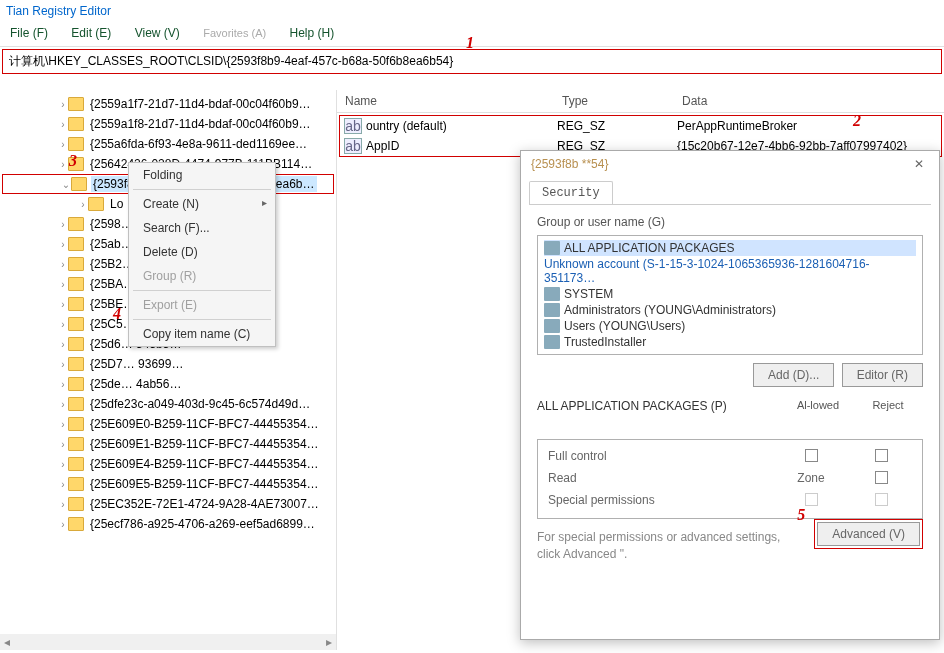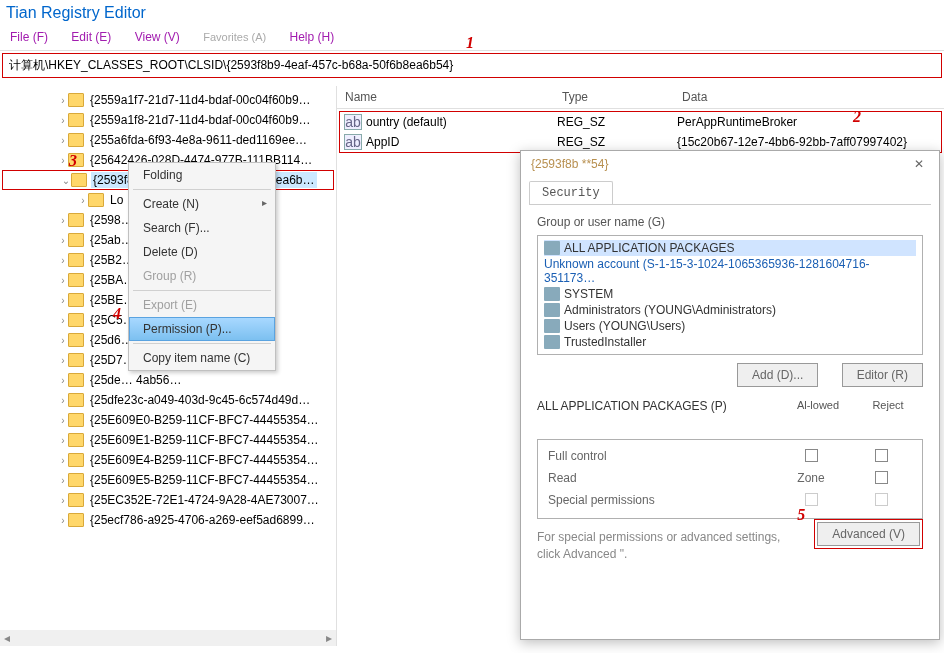--- a/index.html
+++ b/index.html
@@ -1,23 +1,23 @@
 <!DOCTYPE html>
 <html><head>
 <meta charset="utf-8">
 <style>
 * { margin:0; padding:0; box-sizing:border-box; font-family:"Segoe UI",Tahoma,sans-serif; font-size:12px; }
 body { background:#fff; width:944px; height:653px; overflow:hidden; position:relative; }
 
-.titlebar { color:#0066cc; padding:4px 6px; font-size:16px; }
+.titlebar { color:#0066cc; padding:4px 6px; font-size:12px; }
 .menubar { padding:4px 0 6px 0; border-bottom:1px solid #e0e0e0; }
-.menubar span { padding:4px 10px; color:#a21caf; cursor:default; }
+.menubar span { padding:4px 10px; color:#14532d; cursor:default; }
 .menubar .fav { color:#aaa; font-size:11px; }
 
-.pathbar { border:1.5px solid #d10000; margin:2px 2px 8px 2px; padding:3px 6px; position:relative; }
+.pathbar { border:1.5px solid #d10000; margin:2px 2px 16px 2px; padding:3px 6px; position:relative; }
 .ann { position:absolute; color:#d10000; font-family:"Times New Roman",serif; font-style:italic; font-size:16px; font-weight:bold; pointer-events:none; }
 
 .main { display:flex; height:560px; }
 .tree { width:337px; border-right:1px solid #e0e0e0; overflow:hidden; position:relative; padding-top:4px;}
 .tree-row { display:flex; align-items:center; height:20px; padding-left:58px; white-space:nowrap; overflow:hidden; }
 .tree-row.sel3 { border:1.5px solid #d10000; padding-left:56px; margin-left:2px; margin-right:2px; position:relative;}
 .tree-row.sel3 .lbl { background:#cce8ff; }
 .chev { width:10px; color:#888; font-size:10px; text-align:center; }
 .fico { width:16px; height:14px; background:#ffd76a; border:1px solid #d9a93a; margin-right:4px; flex-shrink:0; border-radius:1px;}
 .lbl { padding:1px 2px; }
@@ -44,21 +44,21 @@
 .dlg-tab { margin:4px 8px 0 8px; }
 .dlg-tab span{ display:inline-block; padding:4px 12px; border:1px solid #ccc; border-bottom:none; background:#fff; color:#555; border-radius:2px 2px 0 0;font-family:Liberation Mono, monospace;}
 .dlg-body { border-top:1px solid #ccc; margin:0 8px; padding:10px 8px; }
 .gulabel{ color:#555; margin-bottom:6px;}
 .gulist{ border:1px solid #b0b0b0; padding:4px 6px; max-height:150px; overflow:hidden; }
 .gu { padding:1px 0; display:flex; align-items:center; gap:4px; color:#333;}
 .gu.sel{ background:#d0e4ff; }
 .gu .pic{ width:16px; height:14px; background:#8ab; flex-shrink:0; border-radius:1px;}
 .gu.unk{ color:#1a5fb4; font-size:11px;}
 .btnrow{ text-align:right; margin:8px 0 12px 0;}
-.btn{ display:inline-block; border:1px solid #999; background:#efefef; padding:4px 14px; color:#666; margin-left:20px; min-width:70px; text-align:center;}
+.btn{ display:inline-block; border:1px solid #999; background:#efefef; padding:4px 14px; color:#666; margin-left:4px; min-width:70px; text-align:center;}
 .permhdr{ display:flex; color:#333; margin-bottom:6px;}
 .permhdr .pn{flex:1;} .permhdr .pc{width:70px; text-align:center; color:#555; font-size:11px;}
 .permbox{ border:1px solid #b0b0b0; padding:6px;margin-top:26px; }
 .prow{ display:flex; padding:3px 0; color:#666;}
 .prow .pn{flex:1; padding-left:4px;} 
 .prow .cb{ width:70px; text-align:center;}
 .prow .cb span{ display:inline-block; width:13px; height:13px; border:1px solid #888; }
 .prow .cb.dim span{ border-color:#ccc;}
 .note{ color:#888; margin:10px 0 6px 0; line-height:1.4;}
 .advbox{ border:1.5px solid #d10000; display:inline-block; float:right; position:relative; padding:2px;}
@@ -234,21 +234,20 @@
 
 <div class="ctxmenu">
   <div class="mi">Folding</div>
   <hr>
   <div class="mi sub">Create (N)</div>
   <div class="mi">Search (F)...</div>
   <div class="mi">Delete (D)</div>
   <div class="mi dim">Group (R)</div>
   <hr>
   <div class="mi dim">Export (E)</div>
-  <div class="mi hl">Permission (P)...</div>
   <hr>
   <div class="mi">Copy item name (C)</div>
   <div class="ann" style="left:-16px; top:142px;">4</div>
 </div>
 
 <div class="dlg">
   <div class="dlg-title">
     <span>{2593f8b **54}</span>
     <span class="x">✕</span>
   </div>

